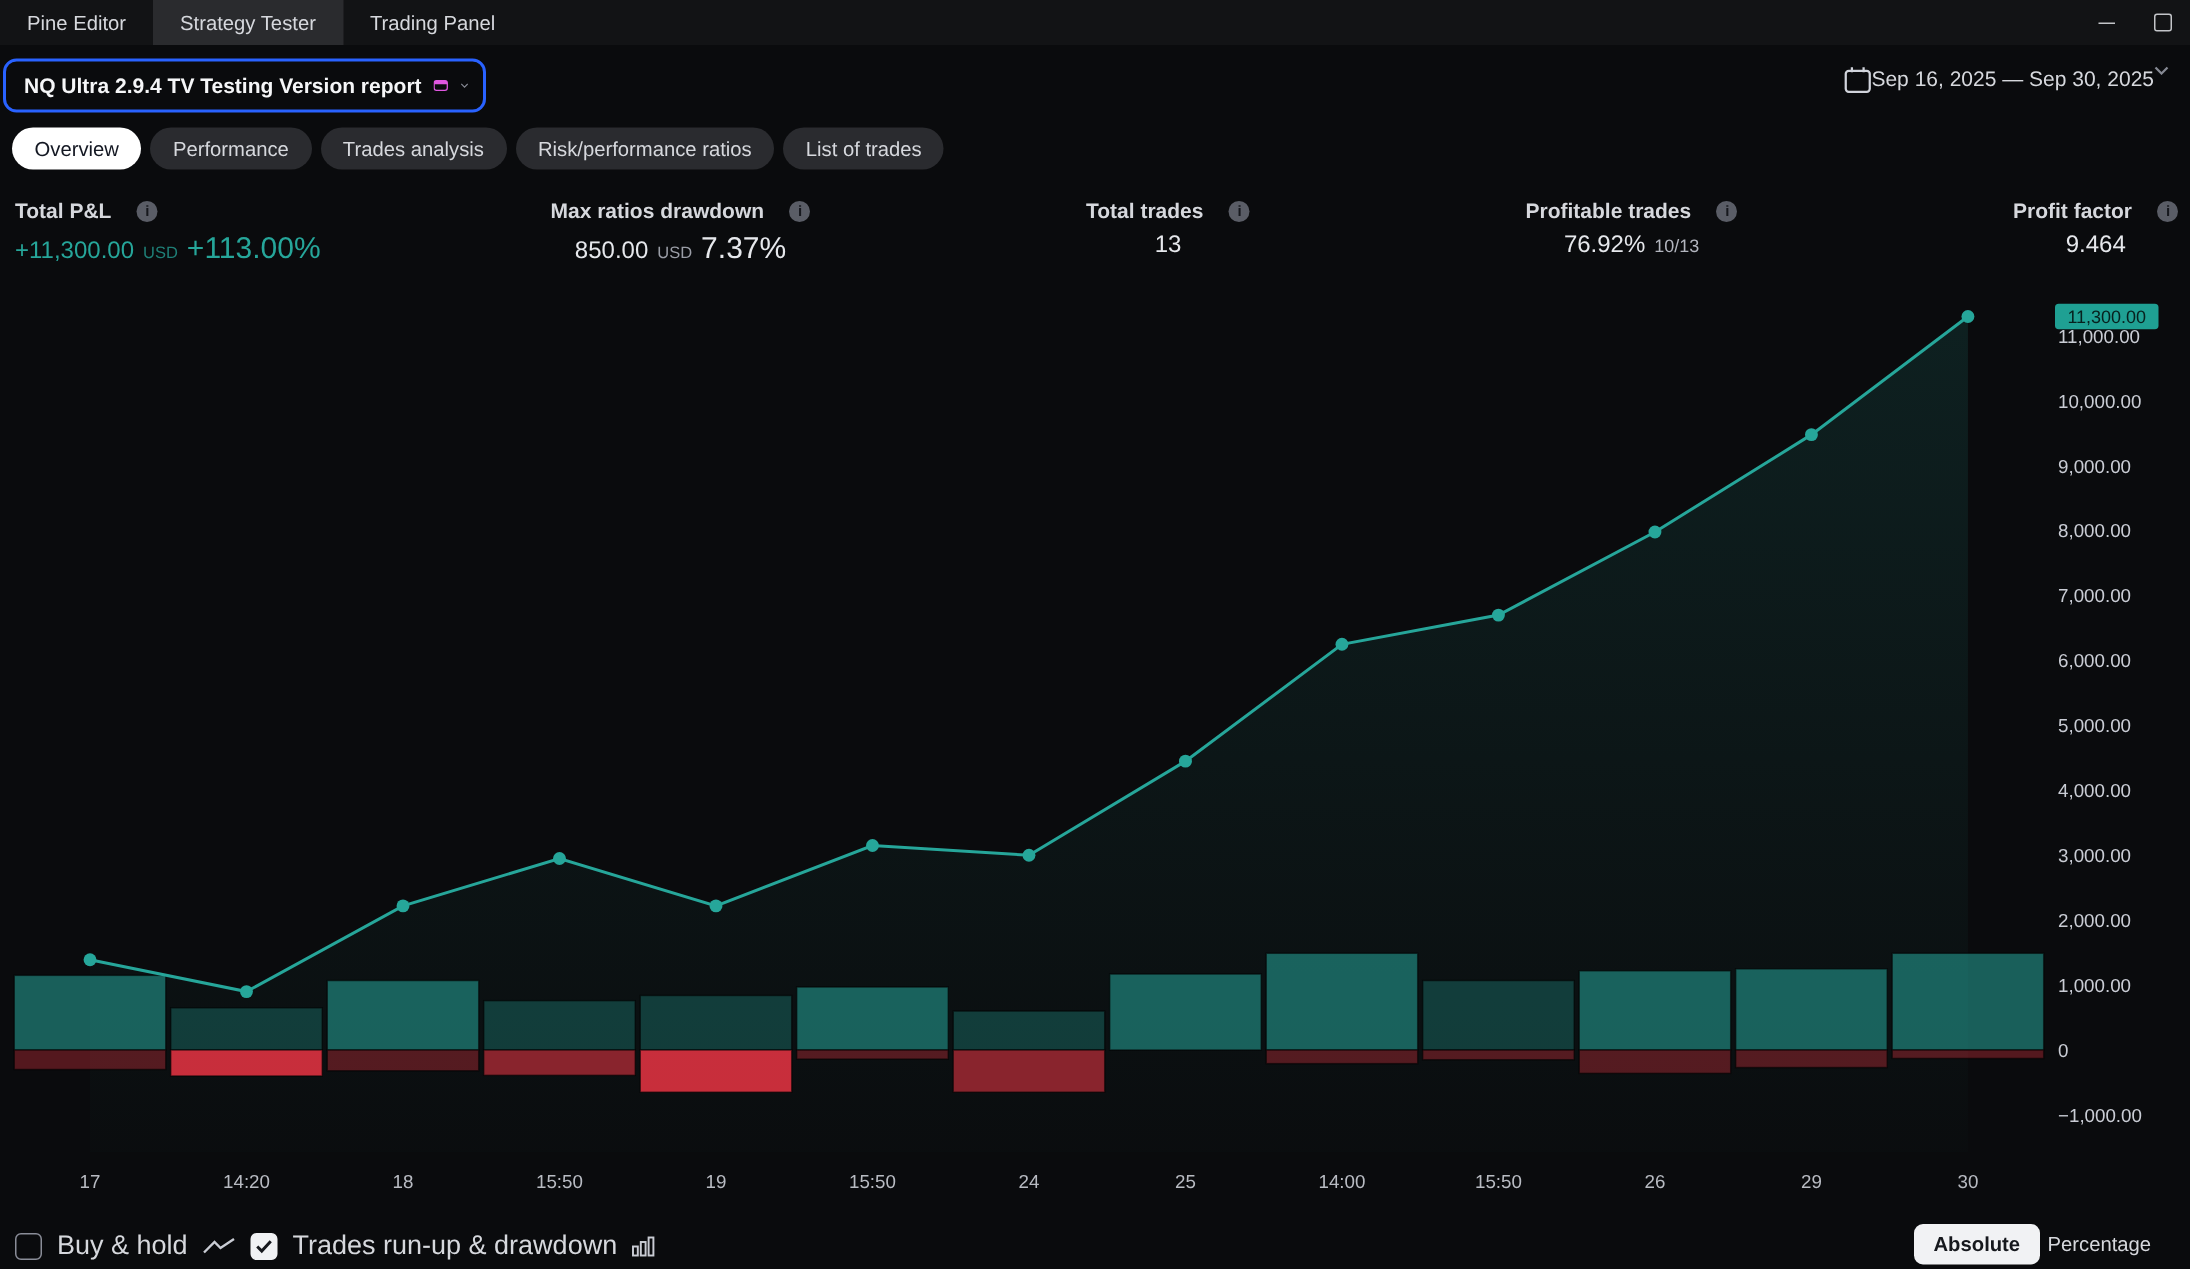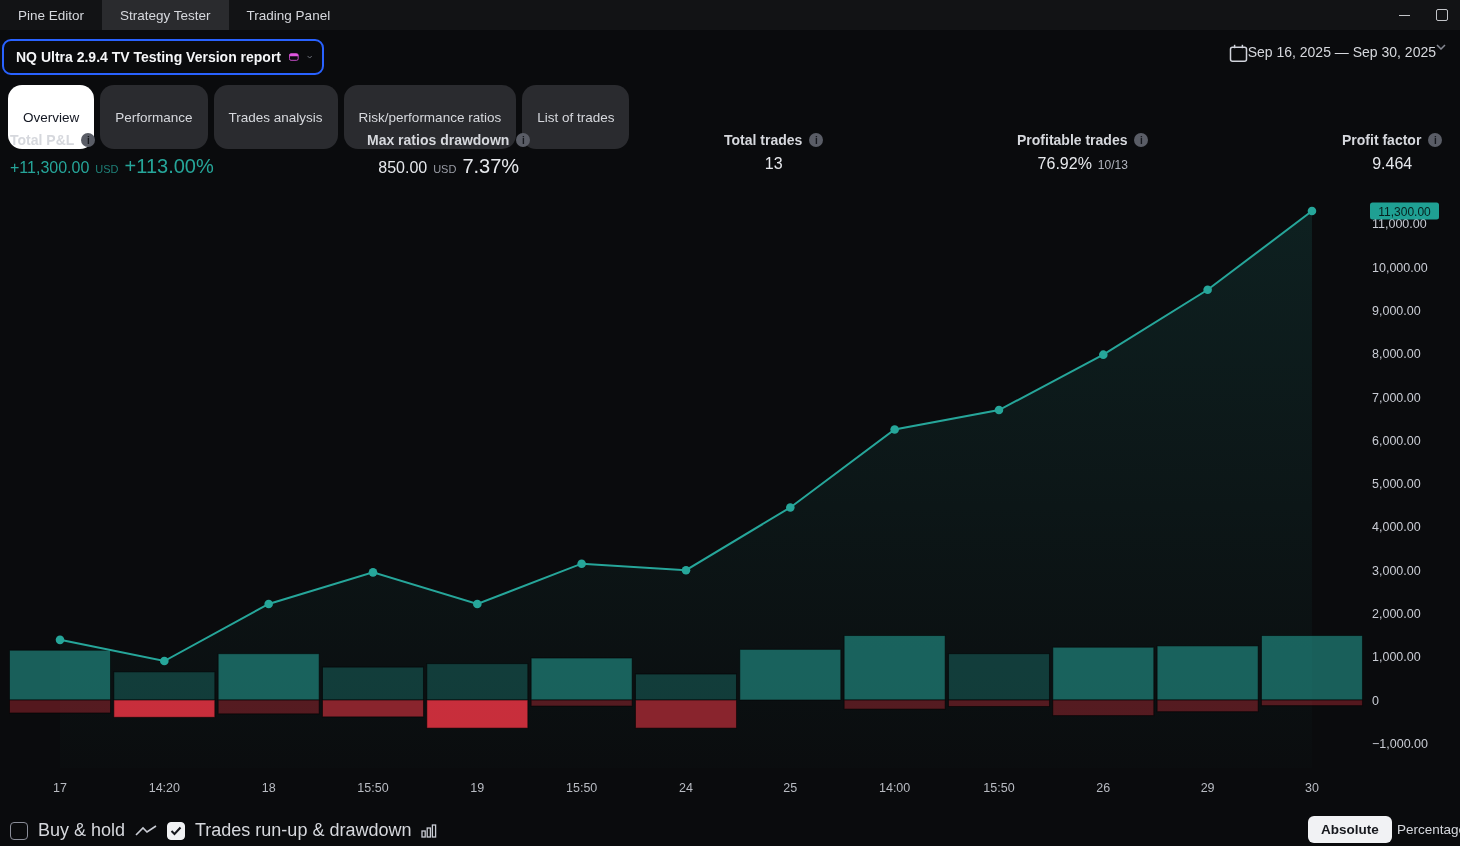--- a/index.html
+++ b/index.html
@@ -18,47 +18,47 @@
   
   .strategy-select{position:absolute;left:2px;top:39px;height:36px;width:322px;border:2px solid #2962ff;
       border-radius:9px;display:flex;align-items:center;gap:8px;padding:0 10px 0 12px;box-sizing:border-box;cursor:pointer;background:#0a0b0d;}
   .strategy-title{font-size:14px;font-weight:bold;color:#f5f6f8;white-space:nowrap;}
   .daterange{position:absolute;right:14px;top:44px;display:flex;cursor:pointer;}
   .daterange-label{font-size:14px;color:#d6d8dd;}
 
   
   .pills{position:absolute;left:8px;top:85px;display:flex;gap:6px;}
   .pill{height:28px;border-radius:14px;background:#2a2b2f;color:#d6d8dd;font-size:13.5px;
-        display:flex;align-items:center;padding:18px 15px;cursor:pointer;white-space:nowrap;}
+        display:flex;align-items:center;padding:0 15px;cursor:pointer;white-space:nowrap;}
   .pill.active{background:#ffffff;color:#131722;}
 
   
   .stat{position:absolute;top:132px;}
-  .stat-label-row{display:flex;align-items:center;gap:7px;}
+  .stat-label-row{display:flex;align-items:flex-end;gap:17px;}
   .stat-label{font-size:14px;font-weight:bold;color:#d6d8dd;}
   .info-icon{width:14px;height:14px;border-radius:50%;background:#5a5d66;color:#16181d;font-size:10px;
              font-weight:bold;display:flex;align-items:center;justify-content:center;cursor:pointer;font-style:normal;}
   .stat-value{margin-top:7px;font-size:16px;color:#e6e8ec;display:flex;align-items:baseline;gap:6px;justify-content:center;}
   .stat-value .unit{font-size:11px;color:#9a9da6;}
   .stat-value .extra{font-size:20px;color:#e6e8ec;}
   .stat-value .extra-small{font-size:12px;color:#b2b5be;}
   .stat.accent .stat-value, .stat.accent .extra{color:#26a69a;}
   .stat.accent .unit{color:rgba(38,166,154,0.75);}
 
   
   #chart-svg{position:absolute;left:0;top:0;}
 
   
   .footer-item{position:absolute;display:flex;align-items:center;gap:10px;cursor:pointer;}
   .checkbox{width:18px;height:18px;border-radius:4px;box-sizing:border-box;border:1.6px solid #8a8d98;background:transparent;
             display:flex;align-items:center;justify-content:center;}
   .checkbox.checked{background:#f1f2f4;border-color:#f1f2f4;}
   .footer-label{font-size:18px;color:#d6d8dd;}
   .mode-btn{position:absolute;top:816px;height:27px;display:flex;align-items:center;padding:0 13px;
-            border-radius:6px;font-size:13.5px;color:#d6d8dd;cursor:pointer;margin-left:32px;}
+            border-radius:6px;font-size:13.5px;color:#d6d8dd;cursor:pointer;}
   .mode-btn.selected{background:#f1f2f4;color:#16181d;font-weight:bold;}
 </style>
 </head>
 <body>
 
 <div id="app">
 
   <div class="topbar">
     <div class="toptab">Pine Editor</div>
     <div class="toptab active">Strategy Tester</div>

